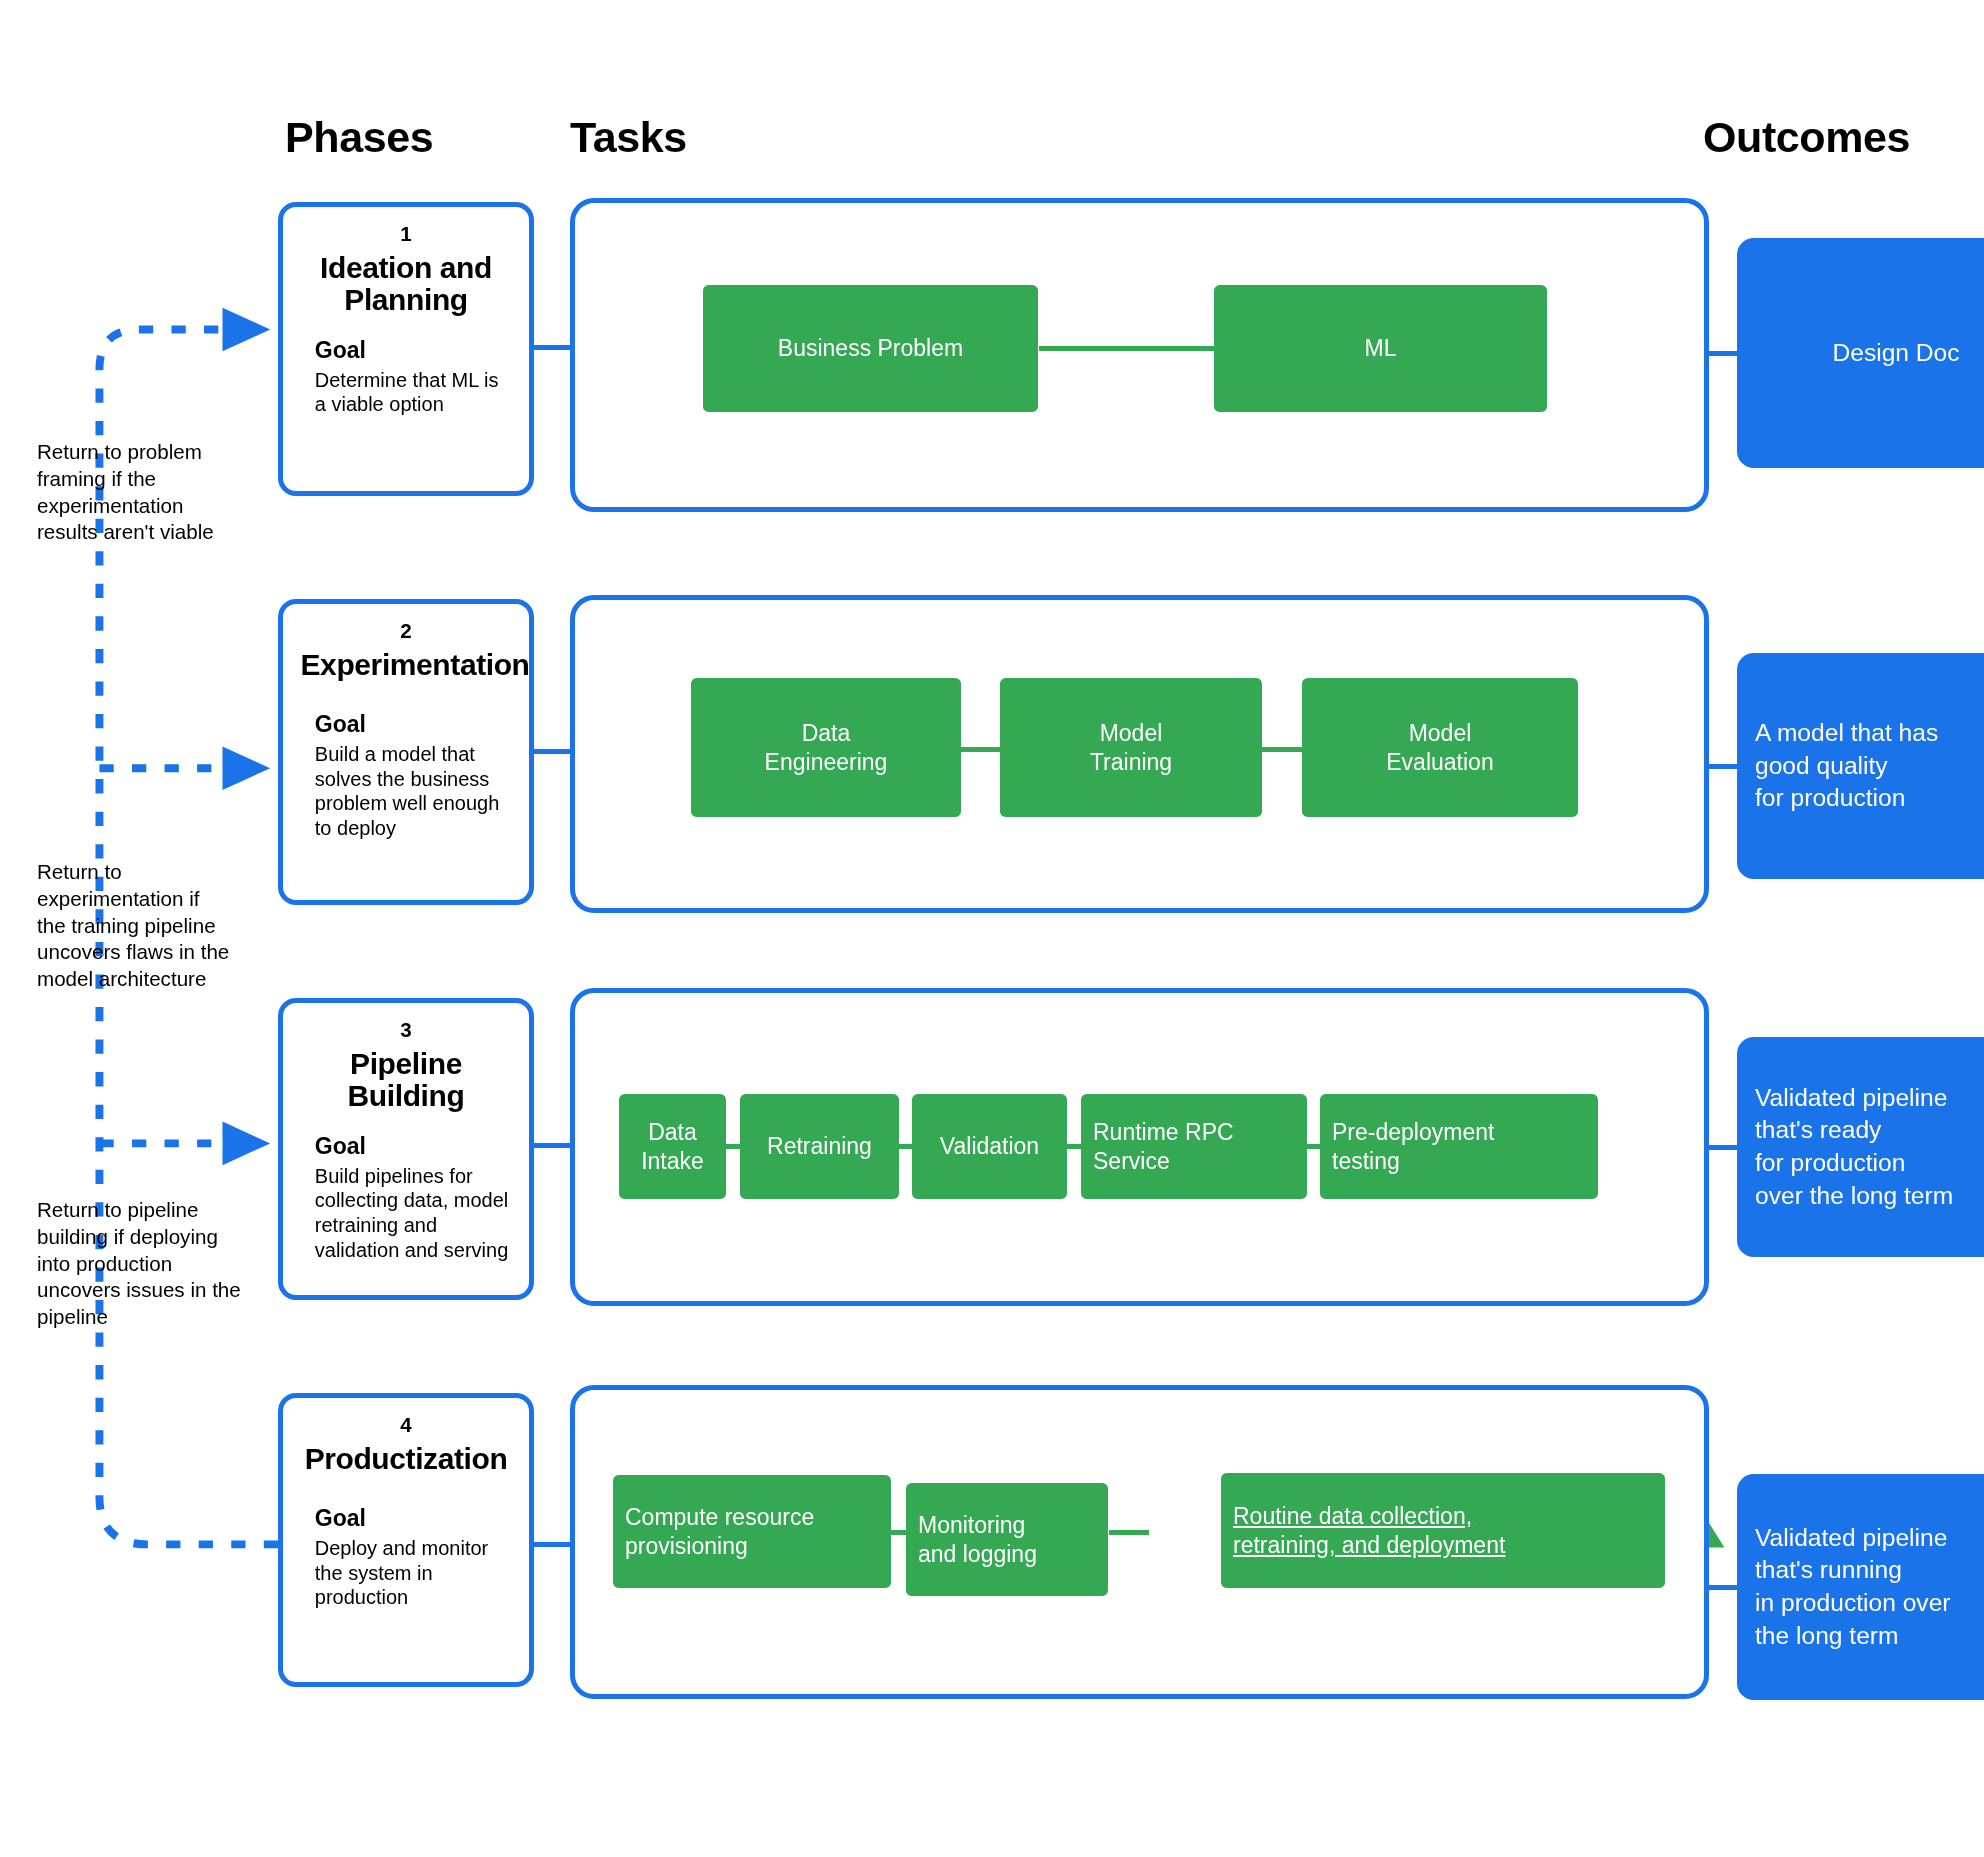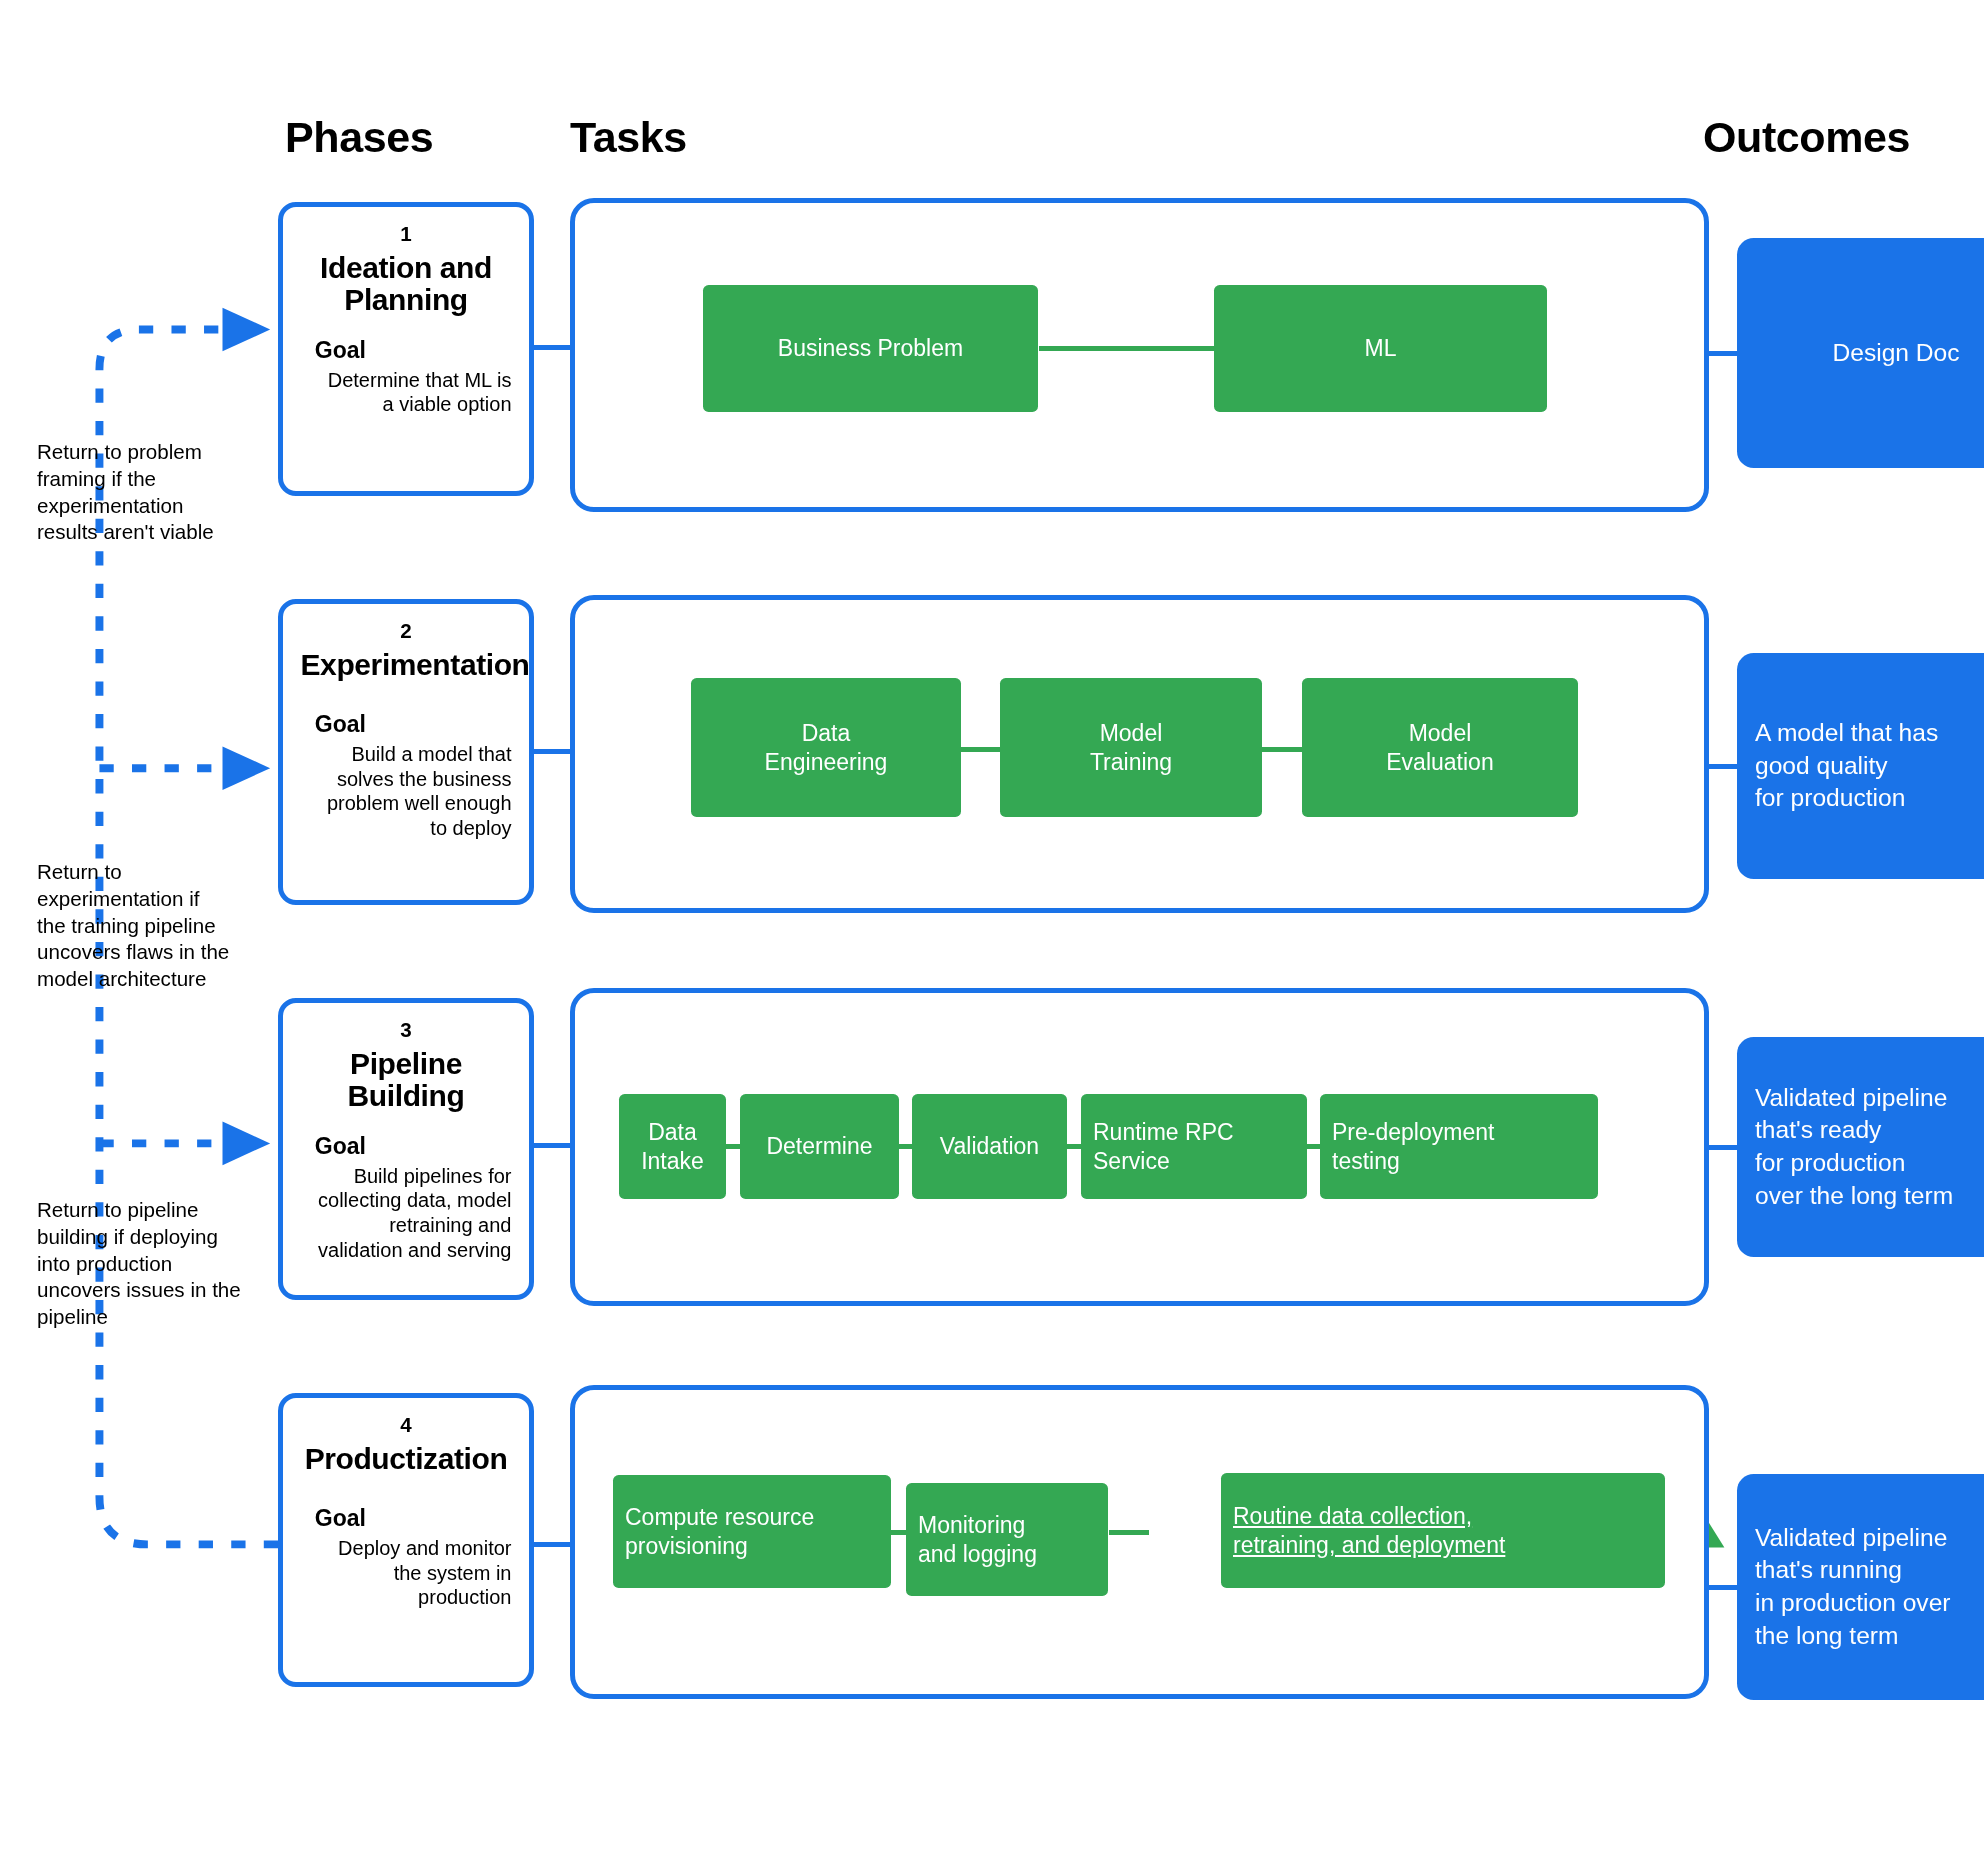--- a/index.html
+++ b/index.html
@@ -58,21 +58,20 @@
     font-weight: 700;
     color: #000;
     line-height: 1.1;
     margin-bottom: 4px;
   }
   .phase-goal-text {
     font-size: 20px;
     font-weight: 400;
     color: #000;
     line-height: 1.24;
-    text-align: right;
   }
 
   #phase-card-1 { top: 202px; height: 294px; }
   #phase-card-2 { top: 599px; height: 306px; }
   #phase-card-3 { top: 998px; height: 302px; }
   #phase-card-4 { top: 1393px; height: 294px; }
 
   #phase-card-2 .phase-goal-wrap { margin-top: 31px; }
   #phase-card-3 .phase-goal-wrap { margin-top: 21.4px; }
   #phase-card-4 .phase-goal-wrap { margin-top: 31px; }
@@ -283,21 +282,21 @@
   <div class="gconn" style="left:961px; top:747px; width:40px;"></div>
   <div class="gbox center" style="left:1000px; top:678px; width:262px; height:139px;">Model
 Training</div>
   <div class="gconn" style="left:1262px; top:747px; width:40px;"></div>
   <div class="gbox center" style="left:1302px; top:678px; width:276px; height:139px;">Model
 Evaluation</div>
 
   <div class="gbox center" style="left:619px; top:1094px; width:107px; height:105px;">Data
 Intake</div>
   <div class="gconn" style="left:726px; top:1144px; width:13.5px;"></div>
-  <div class="gbox center" style="left:740px; top:1094px; width:159px; height:105px;">Determine</div>
+  <div class="gbox center" style="left:740px; top:1094px; width:159px; height:105px;">Retraining</div>
   <div class="gconn" style="left:899px; top:1144px; width:13.5px;"></div>
   <div class="gbox center" style="left:912px; top:1094px; width:155px; height:105px;">Validation</div>
   <div class="gconn" style="left:1067px; top:1144px; width:13.5px;"></div>
   <div class="gbox" style="left:1081px; top:1094px; width:226px; height:105px;">Runtime RPC
 Service</div>
   <div class="gconn" style="left:1307px; top:1144px; width:13.5px;"></div>
   <div class="gbox" style="left:1320px; top:1094px; width:278px; height:105px;">Pre-deployment
 testing</div>
 
   <div class="gbox" style="left:613px; top:1475px; width:278px; height:113px;">Compute  resource

